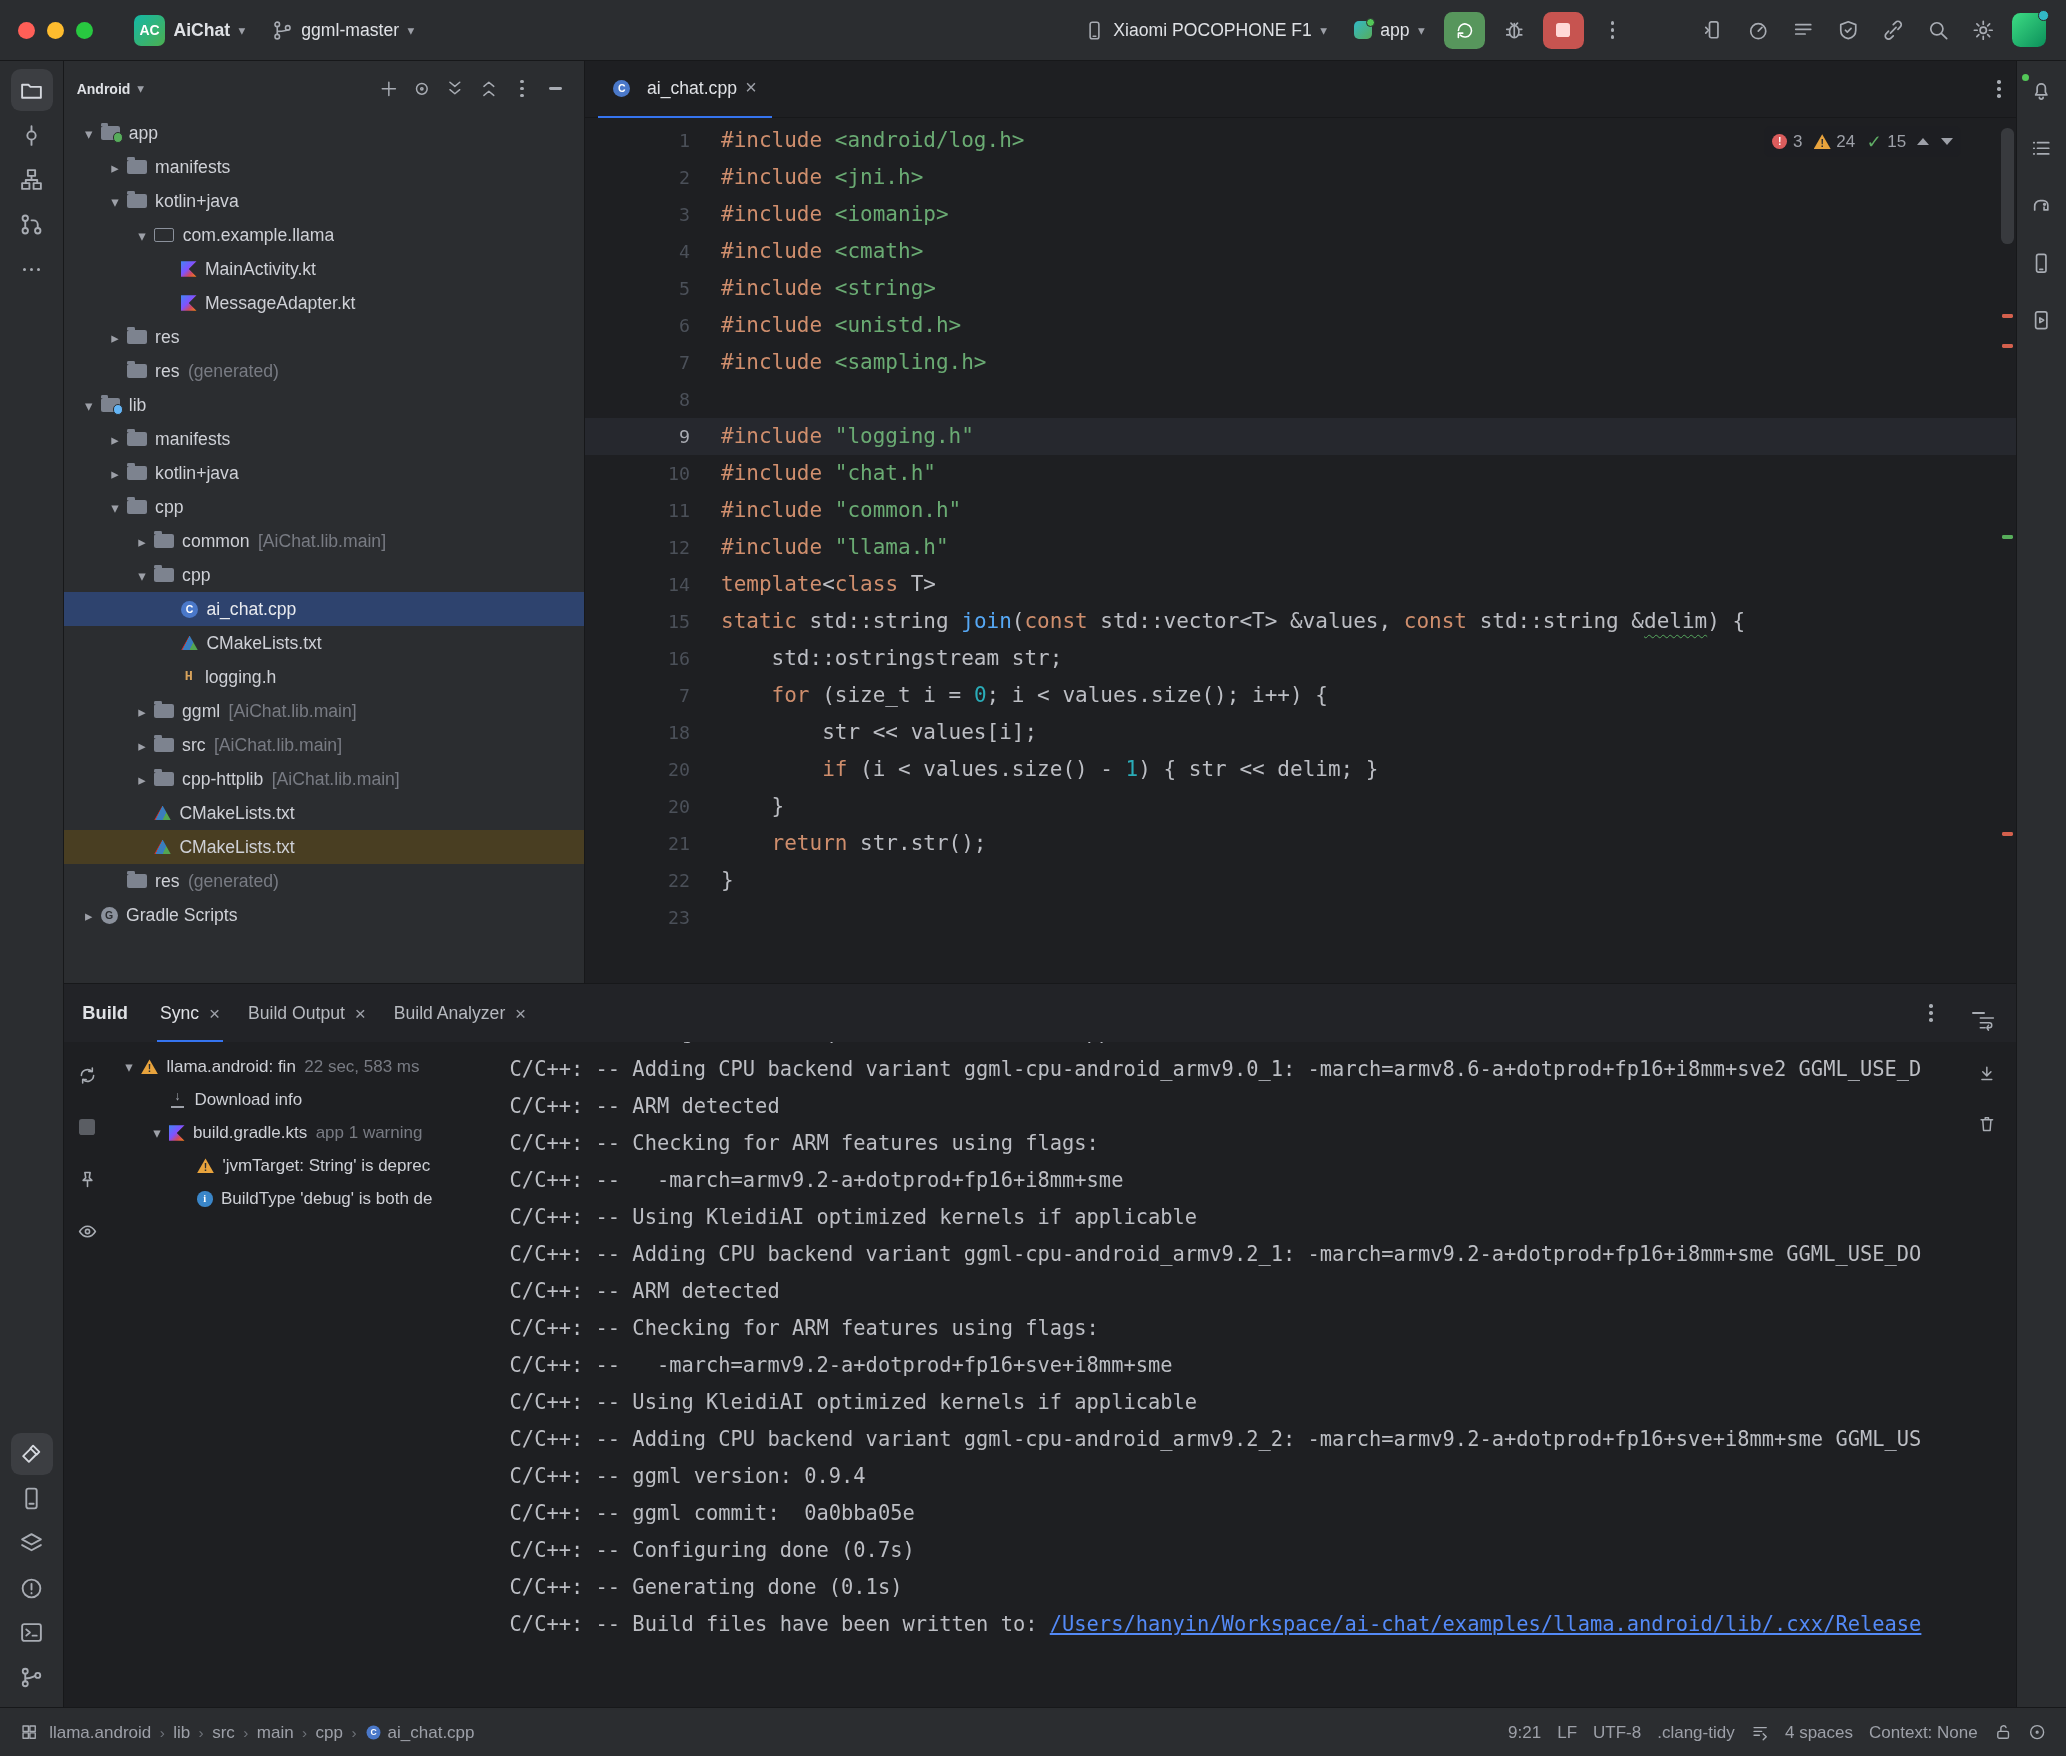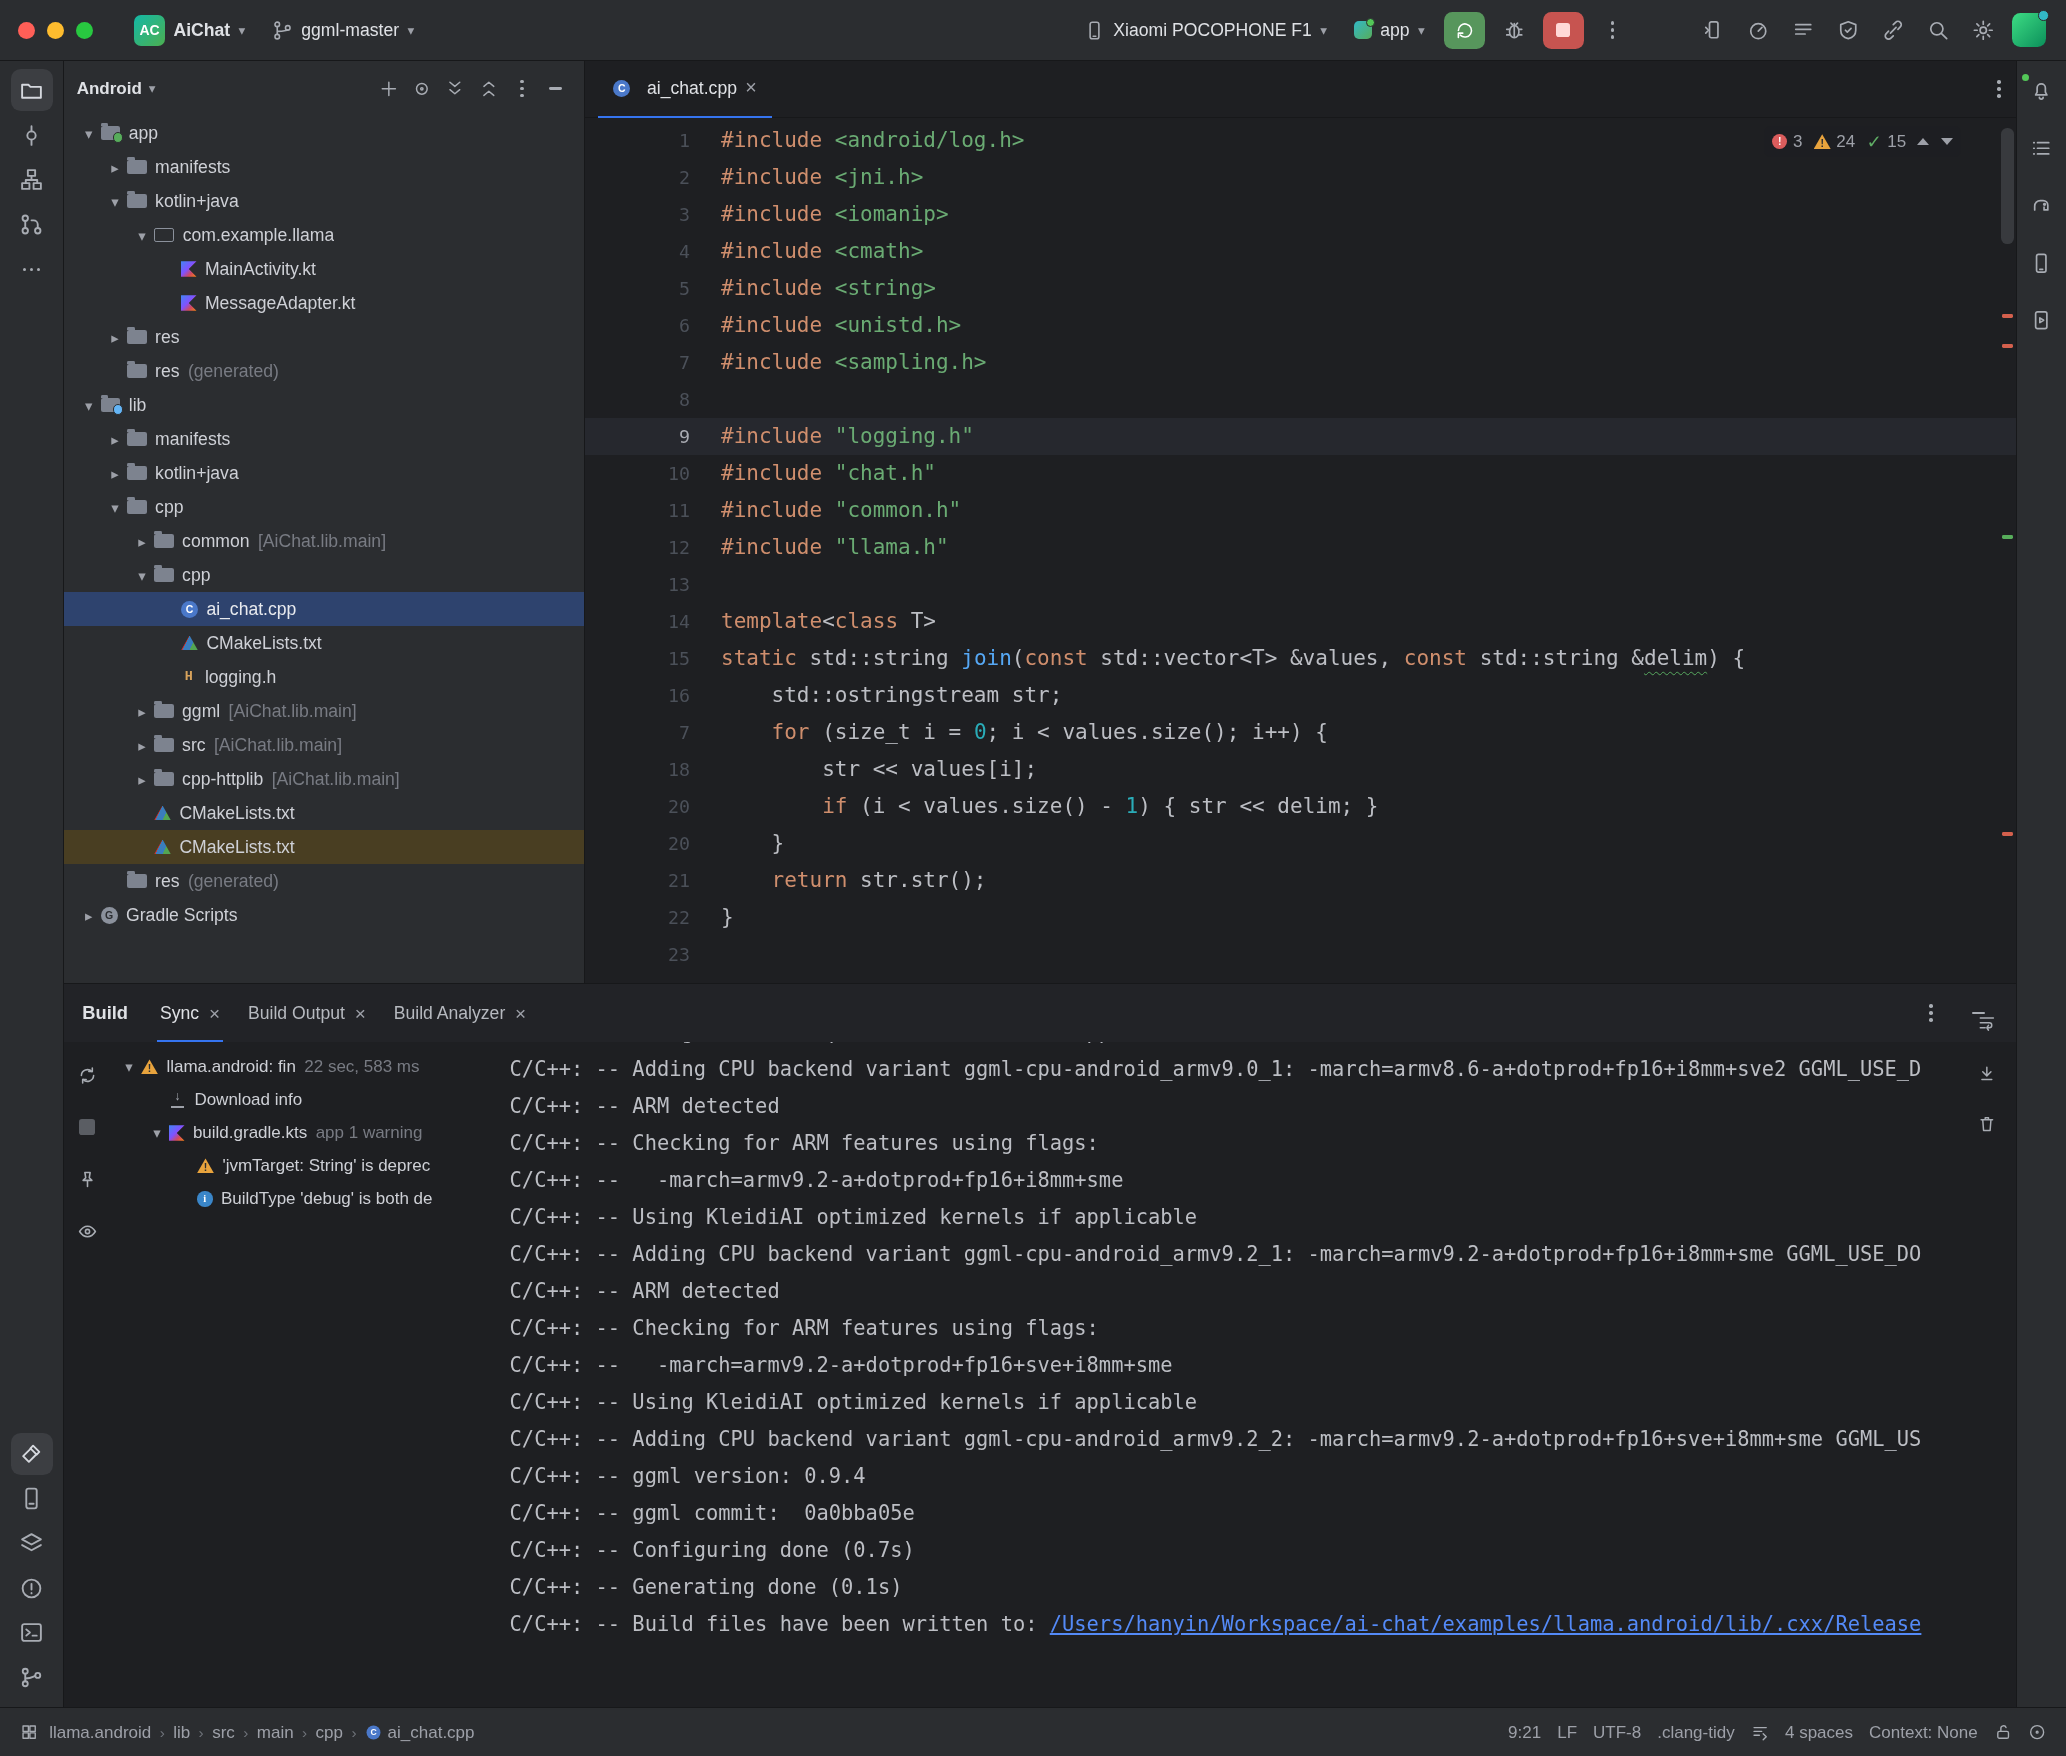--- a/index.html
+++ b/index.html
@@ -39,21 +39,21 @@
   .strip-spacer{flex:1;}
   .bell-wrap{position:relative;}
   .bell-wrap::before{content:"";position:absolute;left:1.4px;top:4.2px;width:7px;height:7px;border-radius:50%;background:#53c758;}
 
   #center{flex:1;display:flex;flex-direction:column;min-width:0;}
   #upper{height:922px;display:flex;min-height:0;flex:none;}
 
   
   #project-panel{width:520px;background:#2b2d30;border-right:0.7px solid #17181a;display:flex;flex-direction:column;flex:none;}
   .pp-header{height:55px;display:flex;align-items:center;padding:0 12.7px;gap:7px;flex:none;}
-  .pp-title{font-size:17px;font-weight:600;color:#dfe1e5;}
+  .pp-title{font-size:14px;font-weight:600;color:#dfe1e5;}
   .pp-icons{margin-left:auto;display:flex;gap:1.4px;align-items:center;}
   .pp-icons .icon-btn{width:32px;height:32px;}
   #project-tree{flex:1;overflow:hidden;}
   .trow{height:34px;display:flex;align-items:center;font-size:17.6px;color:#ced0d6;white-space:nowrap;}
   .trow.sel{background:#2e436e;color:#e8eaee;}
   .trow.hi{background:#493e22;}
   .chev{width:24px;flex:none;color:#9da0a8;font-size:14.8px;text-align:center;}
   .ticon{display:inline-block;flex:none;margin-right:8.4px;position:relative;}
   .tlabel{overflow:hidden;text-overflow:ellipsis;}
   .tmeta{color:#787b83;margin-left:8.4px;}
@@ -515,21 +515,20 @@
                 <div class="cline"><span class="lnum">3</span><span class="lcode"><span class="cd">#include </span><span class="cs">&lt;iomanip&gt;</span></span></div>
                 <div class="cline"><span class="lnum">4</span><span class="lcode"><span class="cd">#include </span><span class="cs">&lt;cmath&gt;</span></span></div>
                 <div class="cline"><span class="lnum">5</span><span class="lcode"><span class="cd">#include </span><span class="cs">&lt;string&gt;</span></span></div>
                 <div class="cline"><span class="lnum">6</span><span class="lcode"><span class="cd">#include </span><span class="cs">&lt;unistd.h&gt;</span></span></div>
                 <div class="cline"><span class="lnum">7</span><span class="lcode"><span class="cd">#include </span><span class="cs">&lt;sampling.h&gt;</span></span></div>
                 <div class="cline"><span class="lnum">8</span><span class="lcode"></span></div>
                 <div class="cline cur"><span class="lnum">9</span><span class="lcode"><span class="cd">#include </span><span class="cs">"logging.h"</span></span></div>
                 <div class="cline"><span class="lnum">10</span><span class="lcode"><span class="cd">#include </span><span class="cs">"chat.h"</span></span></div>
                 <div class="cline"><span class="lnum">11</span><span class="lcode"><span class="cd">#include </span><span class="cs">"common.h"</span></span></div>
                 <div class="cline"><span class="lnum">12</span><span class="lcode"><span class="cd">#include </span><span class="cs">"llama.h"</span></span></div>
-                <div class="cline"><span class="lnum">13</span><span class="lcode"></span></div>
                 <div class="cline"><span class="lnum">14</span><span class="lcode"><span class="ck">template</span><span class="ct">&lt;</span><span class="ck">class</span><span class="ct"> T&gt;</span></span></div>
                 <div class="cline"><span class="lnum">15</span><span class="lcode"><span class="ck">static </span><span class="ct">std::string </span><span class="cf">join</span><span class="ct">(</span><span class="ck">const </span><span class="ct">std::vector&lt;T&gt; &amp;values, </span><span class="ck">const </span><span class="ct">std::string &amp;</span><span class="cw">delim</span><span class="ct">) {</span></span></div>
                 <div class="cline"><span class="lnum">16</span><span class="lcode"><span class="ct">    std::ostringstream str;</span></span></div>
                 <div class="cline"><span class="lnum">7</span><span class="lcode"><span class="ct">    </span><span class="ck">for</span><span class="ct"> (size_t i = </span><span class="cn">0</span><span class="ct">; i &lt; values.size(); i++) {</span></span></div>
                 <div class="cline"><span class="lnum">18</span><span class="lcode"><span class="ct">        str &lt;&lt; values[i];</span></span></div>
                 <div class="cline"><span class="lnum">20</span><span class="lcode"><span class="ct">        </span><span class="ck">if</span><span class="ct"> (i &lt; values.size() - </span><span class="cn">1</span><span class="ct">) { str &lt;&lt; delim; }</span></span></div>
                 <div class="cline"><span class="lnum">20</span><span class="lcode"><span class="ct">    }</span></span></div>
                 <div class="cline"><span class="lnum">21</span><span class="lcode"><span class="ct">    </span><span class="ck">return</span><span class="ct"> str.str();</span></span></div>
                 <div class="cline"><span class="lnum">22</span><span class="lcode"><span class="ct">}</span></span></div>
                 <div class="cline"><span class="lnum">23</span><span class="lcode"></span></div>

